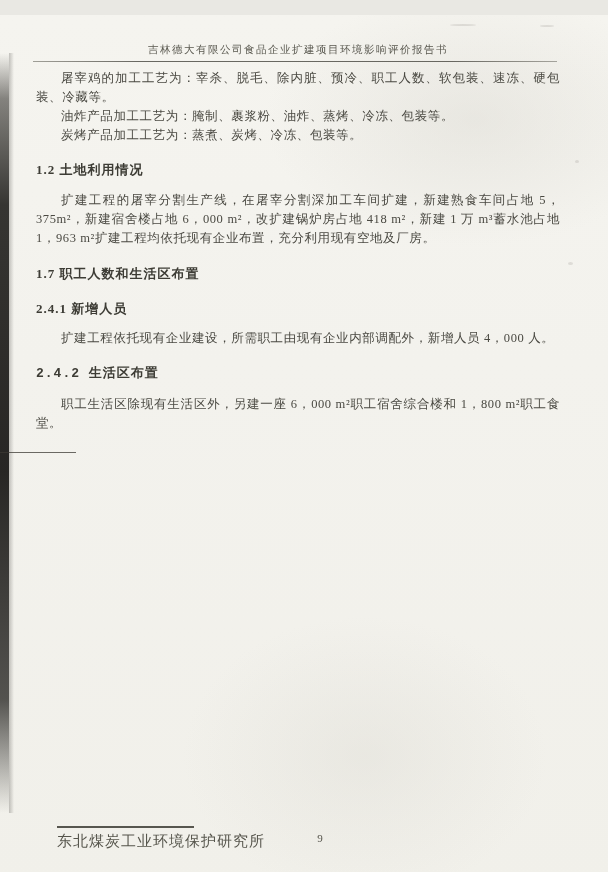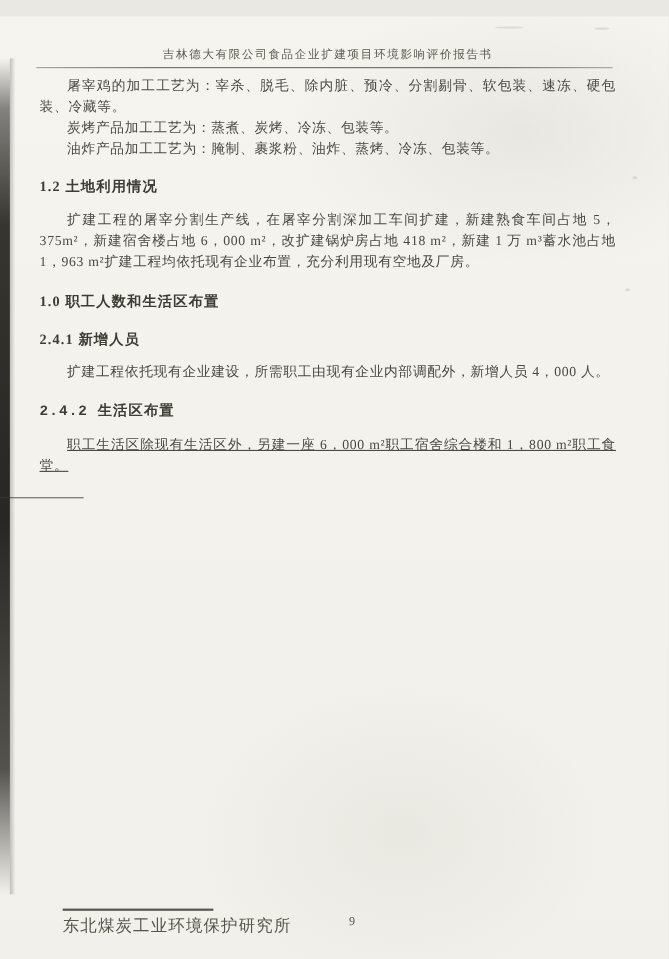--- a/index.html
+++ b/index.html
@@ -50,21 +50,21 @@
   h2,h3{
     font-size:13px;line-height:17px;letter-spacing:1px;
     color:#3d3c35;font-weight:bold;margin:0;
   }
   .h-23{margin-top:16px;}
   .p-land{margin-top:13px;}
   .h-24{margin-top:17px;}
   .h-241{margin-top:18px;}
   .p-staff{margin-top:12px;}
   .h-242{margin-top:17px;font-family:Liberation Mono, monospace;}
-  .p-dorm{margin-top:13px;text-decoration:underline;}
+  .p-dorm{margin-top:13px;}
   
   .artifact-line{
     position:absolute;left:0;top:437px;width:76px;height:1px;
     background:rgba(60,58,52,.75);
   }
   .footer-rule{
     position:absolute;left:57px;top:811px;width:137px;height:2px;
     background:#3c3b34;opacity:.85;
   }
   .footer-institute{
@@ -92,28 +92,28 @@
 
   <div class="speck s1"></div>
   <div class="speck s2"></div>
   <div class="speck s3"></div>
   <div class="speck s4"></div>
 
   <div class="running-head">吉林德大有限公司食品企业扩建项目环境影响评价报告书</div>
   <div class="head-rule"></div>
 
   <div class="content">
-    <p class="para tight">屠宰鸡的加工工艺为：宰杀、脱毛、除内脏、预冷、分割剔骨、软包装、速冻、硬包装、冷藏等。</p>
+    <p class="para tight">屠宰鸡的加工工艺为：宰杀、脱毛、除内脏、预冷、职工人数、软包装、速冻、硬包装、冷藏等。</p>
+    <p class="para">油炸产品加工工艺为：腌制、裹浆粉、油炸、蒸烤、冷冻、包装等。</p>
     <p class="para">炭烤产品加工工艺为：蒸煮、炭烤、冷冻、包装等。</p>
-    <p class="para">油炸产品加工工艺为：腌制、裹浆粉、油炸、蒸烤、冷冻、包装等。</p>
 
     <h2 class="h-23">1.2 土地利用情况</h2>
     <p class="para p-land">扩建工程的屠宰分割生产线，在屠宰分割深加工车间扩建，新建熟食车间占地 5，375m²，新建宿舍楼占地 6，000 m²，改扩建锅炉房占地 418 m²，新建 1 万 m³蓄水池占地 1，963 m²扩建工程均依托现有企业布置，充分利用现有空地及厂房。</p>
 
-    <h2 class="h-24">1.0 职工人数和生活区布置</h2>
+    <h2 class="h-24">1.7 职工人数和生活区布置</h2>
     <h3 class="h-241">2.4.1 新增人员</h3>
     <p class="para p-staff">扩建工程依托现有企业建设，所需职工由现有企业内部调配外，新增人员 4，000 人。</p>
 
     <h3 class="h-242">2.4.2 生活区布置</h3>
     <p class="para p-dorm">职工生活区除现有生活区外，另建一座 6，000 m²职工宿舍综合楼和 1，800 m²职工食堂。</p>
   </div>
 
   <div class="artifact-line"></div>
 
   <div class="footer-rule"></div>

